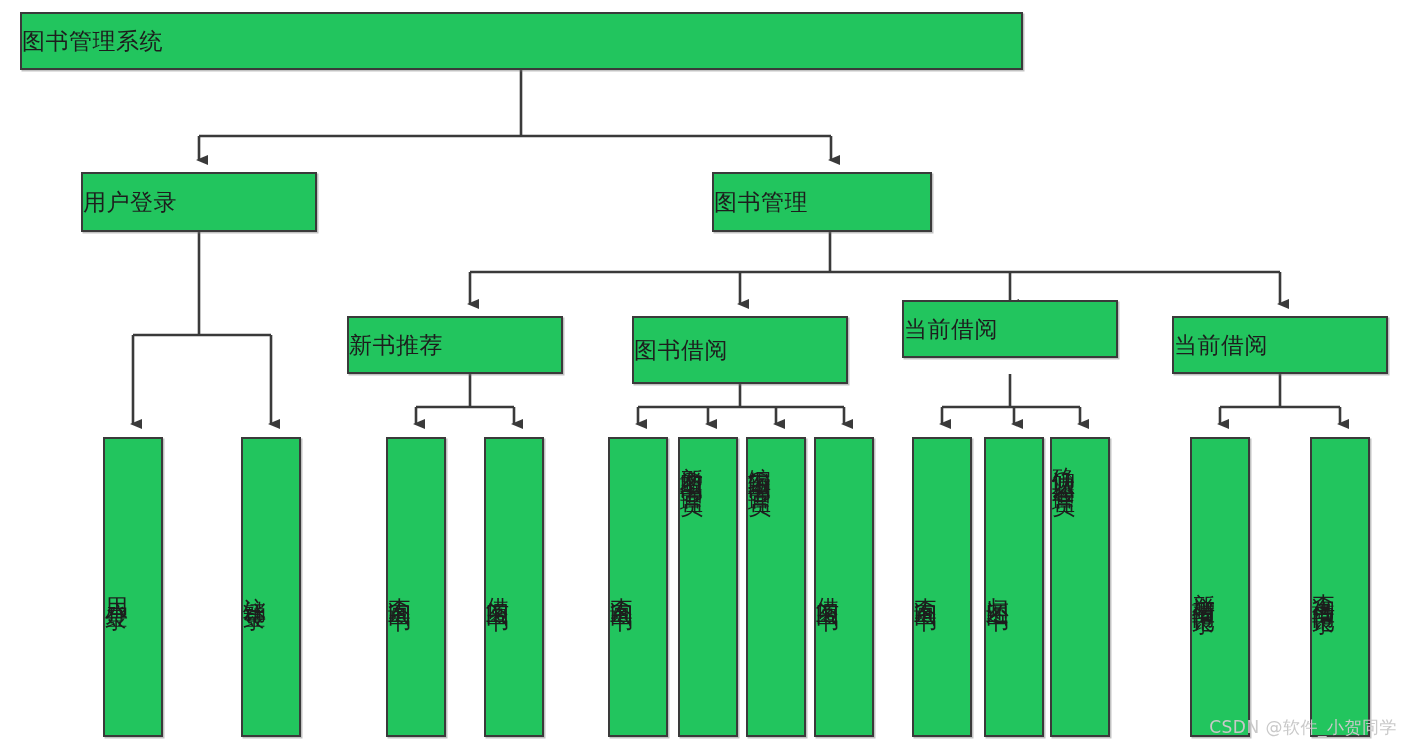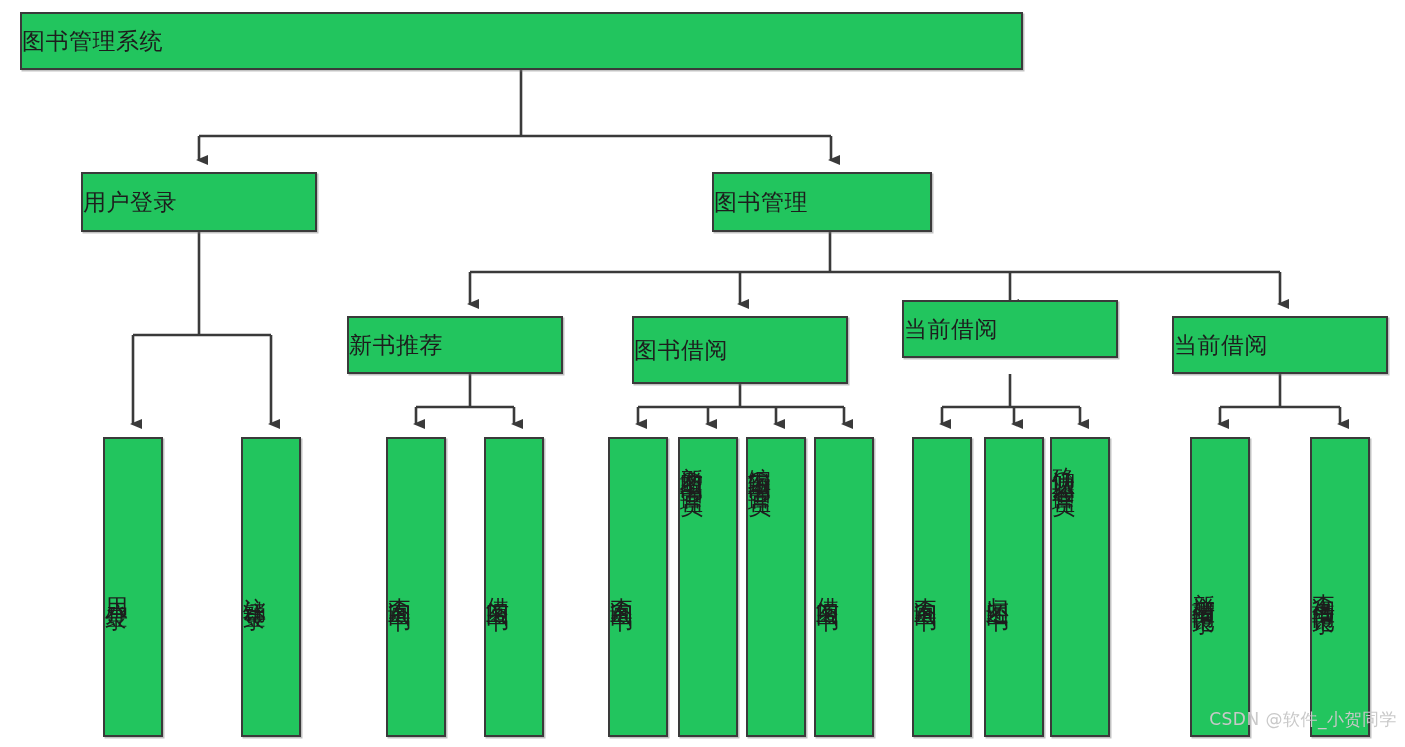--- a/index.html
+++ b/index.html
@@ -60,21 +60,21 @@
     letter-spacing: 4px;
     line-height: 1;
   }
   .node.vert.center {
     align-items: center;
     padding-top: 0;
   }
   .watermark {
     position: absolute;
     right: 8px;
-    bottom: 16px;
+    bottom: 8px;
     font-size: 17px;
     color: #c9c9c9;
     letter-spacing: 0.5px;
     white-space: nowrap;
     user-select: none;
   }
 </style>
 </head>
 <body>
 

